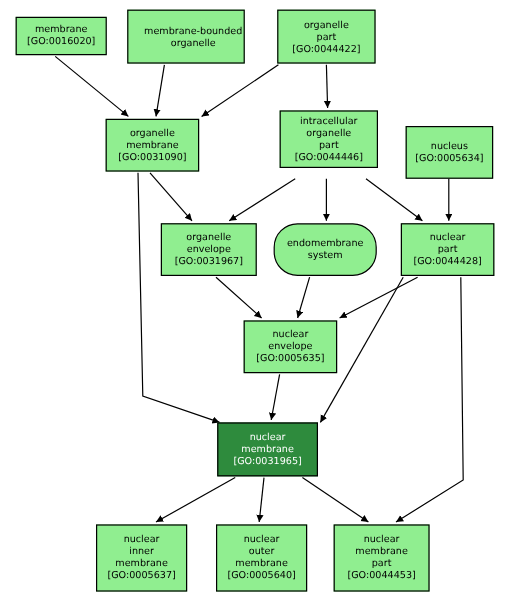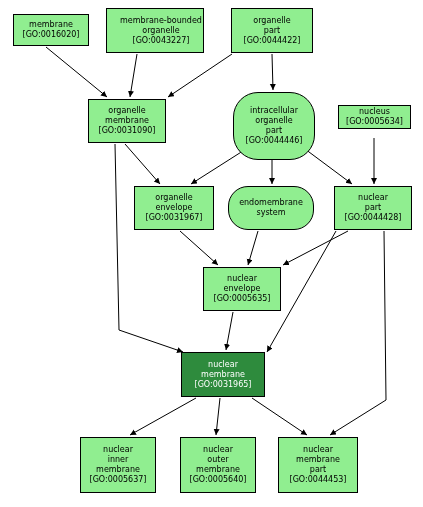--- a/index.html
+++ b/index.html
@@ -87,39 +87,38 @@
       </g>
   </svg>
   <div id="node-layer">
       <div class="node" style="left: 13px; top: 14px; width: 76px; height: 32px;">
         <span class="lbl">membrane</span>
         <span class="gid">[GO:0016020]</span>
       </div>
       <div class="node" style="left: 106px; top: 8px; width: 98px; height: 45px; padding-left: 12px;">
         <span class="lbl">membrane-bounded
 organelle</span>
-        <span class="gid">[GO:0043227]</span>
       </div>
       <div class="node" style="left: 231px; top: 8px; width: 82px; height: 45px;">
         <span class="lbl">organelle
 part</span>
         <span class="gid">[GO:0044422]</span>
       </div>
       <div class="node" style="left: 88px; top: 99px; width: 78px; height: 44px;">
         <span class="lbl">organelle
 membrane</span>
         <span class="gid">[GO:0031090]</span>
       </div>
-      <div class="node" style="left: 233px; top: 92px; width: 82px; height: 68px; border-radius: 25px;">
+      <div class="node" style="left: 233px; top: 92px; width: 82px; height: 48px;">
         <span class="lbl">intracellular
 organelle
 part</span>
         <span class="gid">[GO:0044446]</span>
       </div>
-      <div class="node" style="left: 338px; top: 105px; width: 73px; height: 24px;">
+      <div class="node" style="left: 338px; top: 105px; width: 73px; height: 44px;">
         <span class="lbl">nucleus</span>
         <span class="gid">[GO:0005634]</span>
       </div>
       <div class="node" style="left: 134px; top: 186px; width: 80px; height: 44px;">
         <span class="lbl">organelle
 envelope</span>
         <span class="gid">[GO:0031967]</span>
       </div>
       <div class="node" style="left: 228px; top: 186px; width: 86px; height: 44px; border-radius: 20px;">
         <span class="lbl">endomembrane

